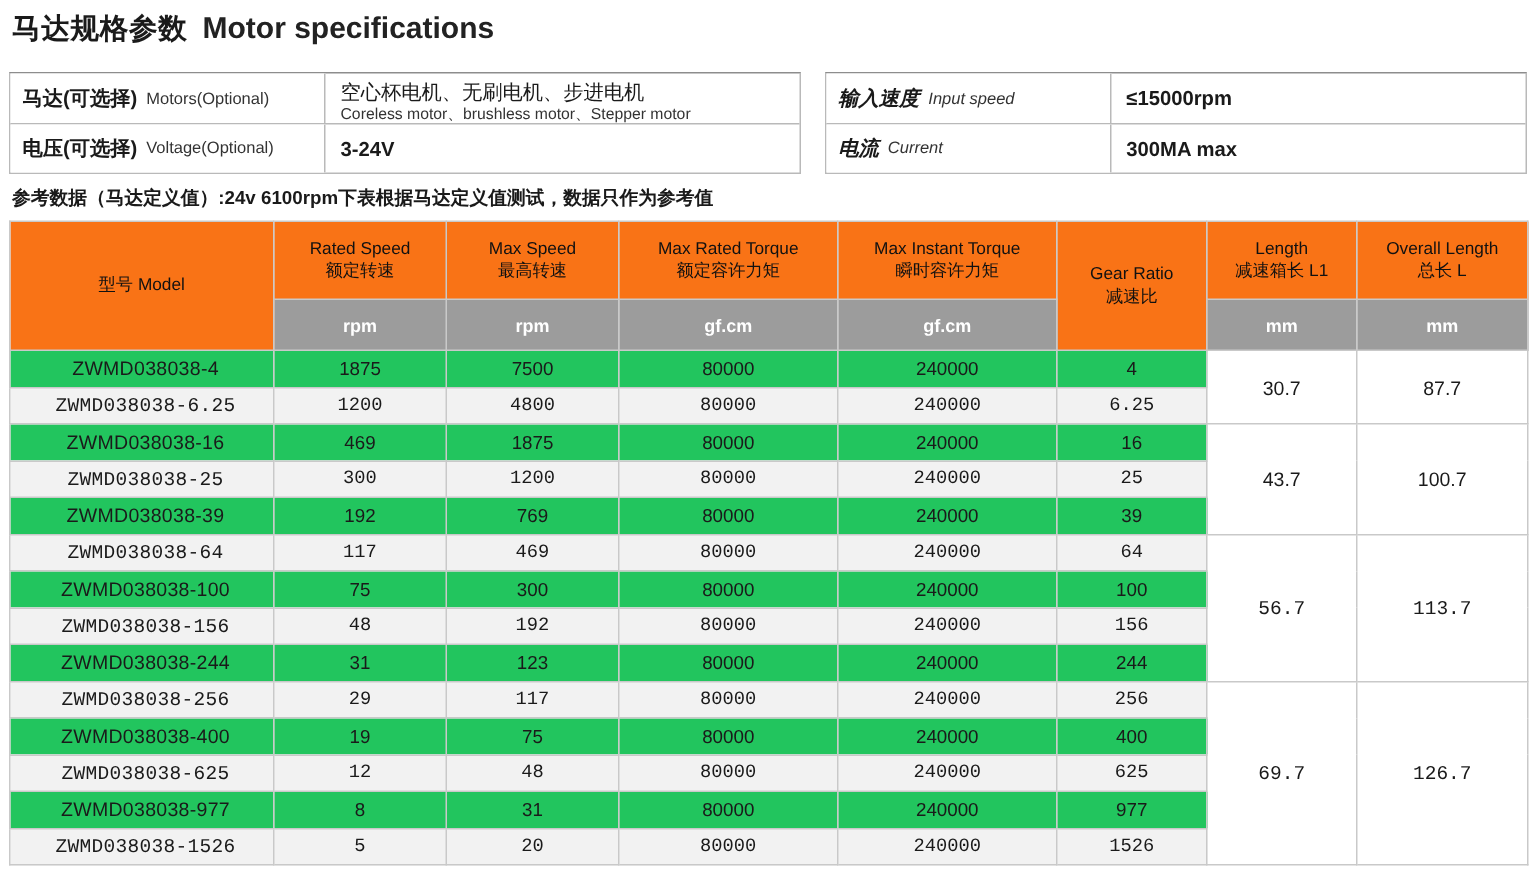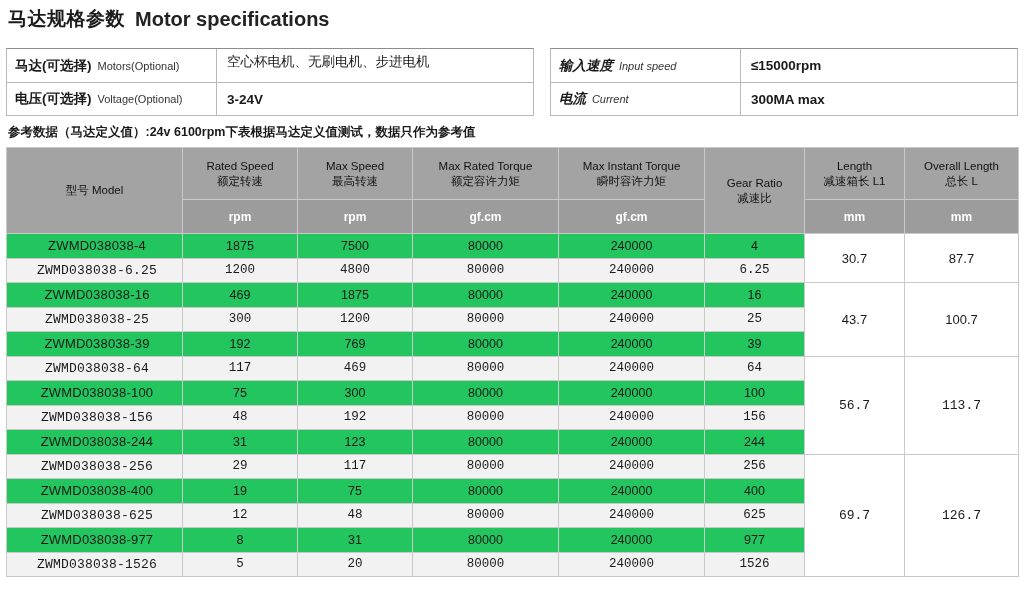--- a/index.html
+++ b/index.html
@@ -61,21 +61,21 @@
     border-collapse: collapse;
     table-layout: fixed;
     font-size: 12.5px;
   }
   table.main th, table.main td {
     border: 1px solid #c9c9c9;
     text-align: center;
     vertical-align: middle;
   }
   thead .hdr-top th {
-    background: #a3a3a3;
+    background: #f97316;
     font-weight: normal;
     font-size: 11.5px;
     line-height: 1.25;
     padding: 5px 14px;
     height: 52px;
     color: #111;
   }
   thead .hdr-unit th {
     background: #9c9c9c;
     color: #ffffff;
@@ -125,20 +125,21 @@
   <div class="spec-wrap">
 
     <div class="spec-left">
       <div class="spec-row row-h1">
         <div class="spec-label">
           <span class="cn">马达(可选择)</span>
           <span class="en">Motors(Optional)</span>
         </div>
         <div class="spec-value">
           <span class="cn">空心杯电机、无刷电机、步进电机</span>
+          <span class="en">Coreless motor、brushless motor、Stepper motor</span>
         </div>
       </div>
       <div class="spec-row row-h2">
         <div class="spec-label">
           <span class="cn">电压(可选择)</span>
           <span class="en">Voltage(Optional)</span>
         </div>
         <div class="spec-value single">3-24V</div>
       </div>
     </div>

